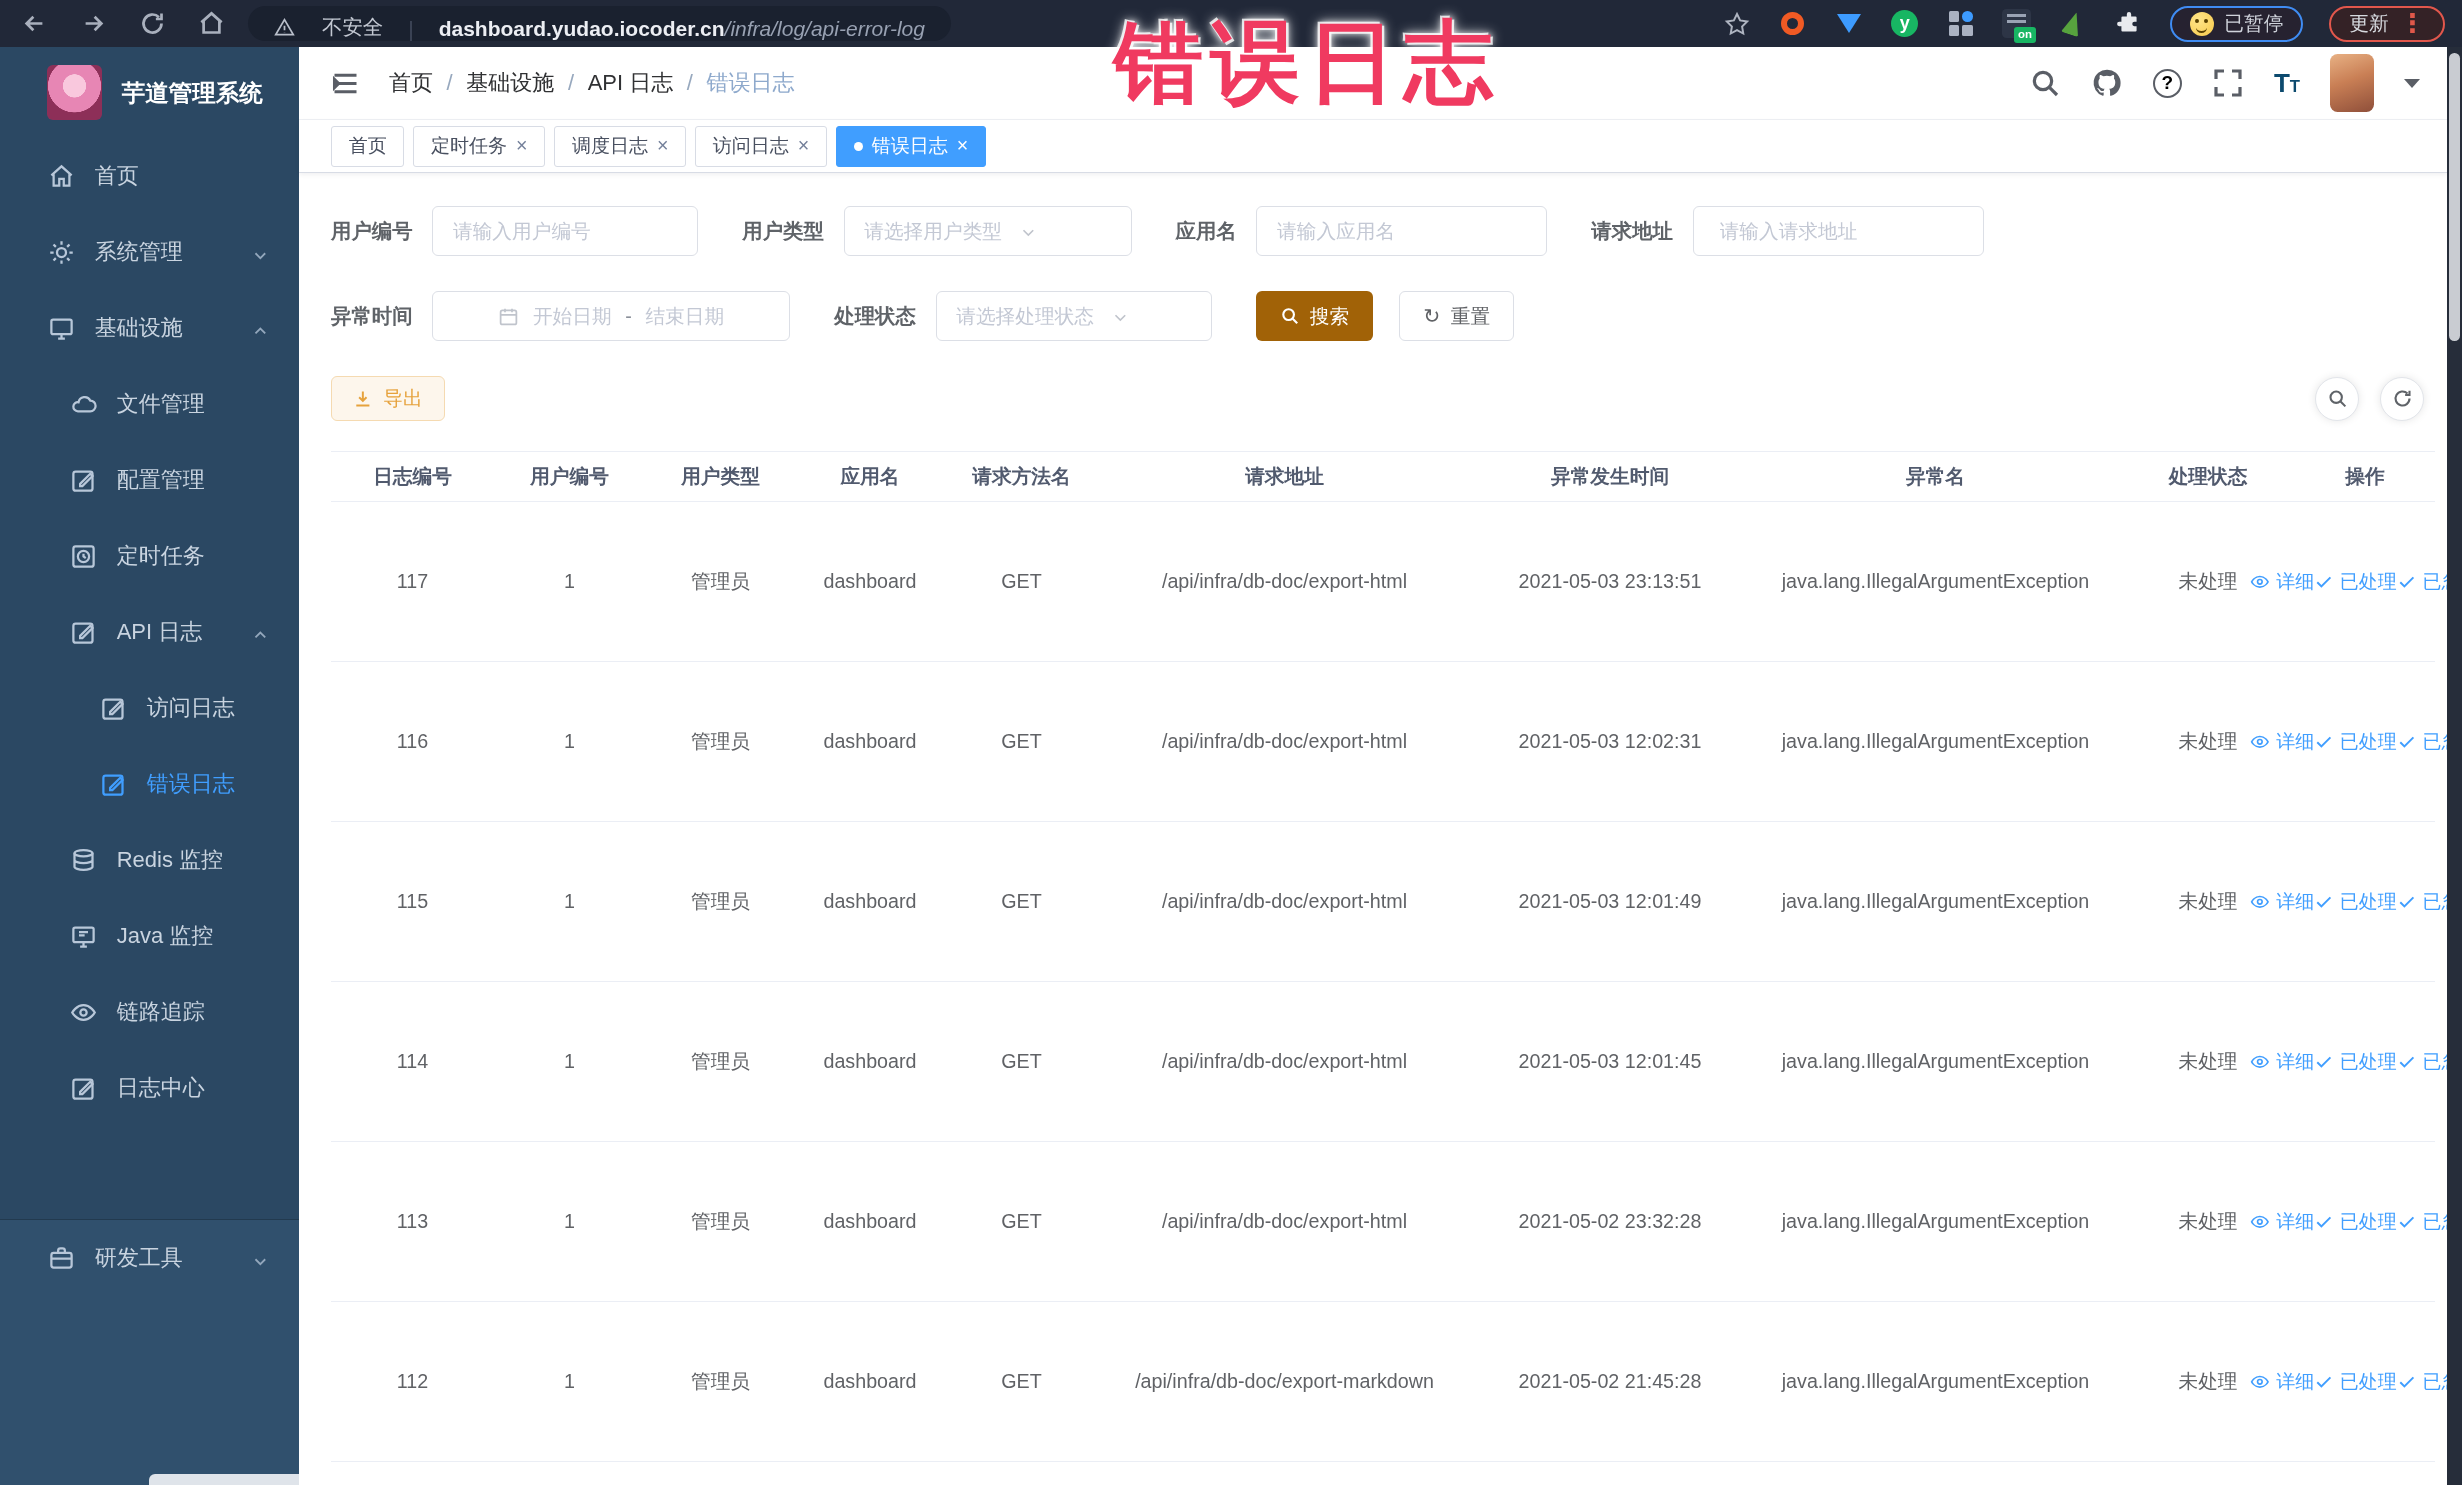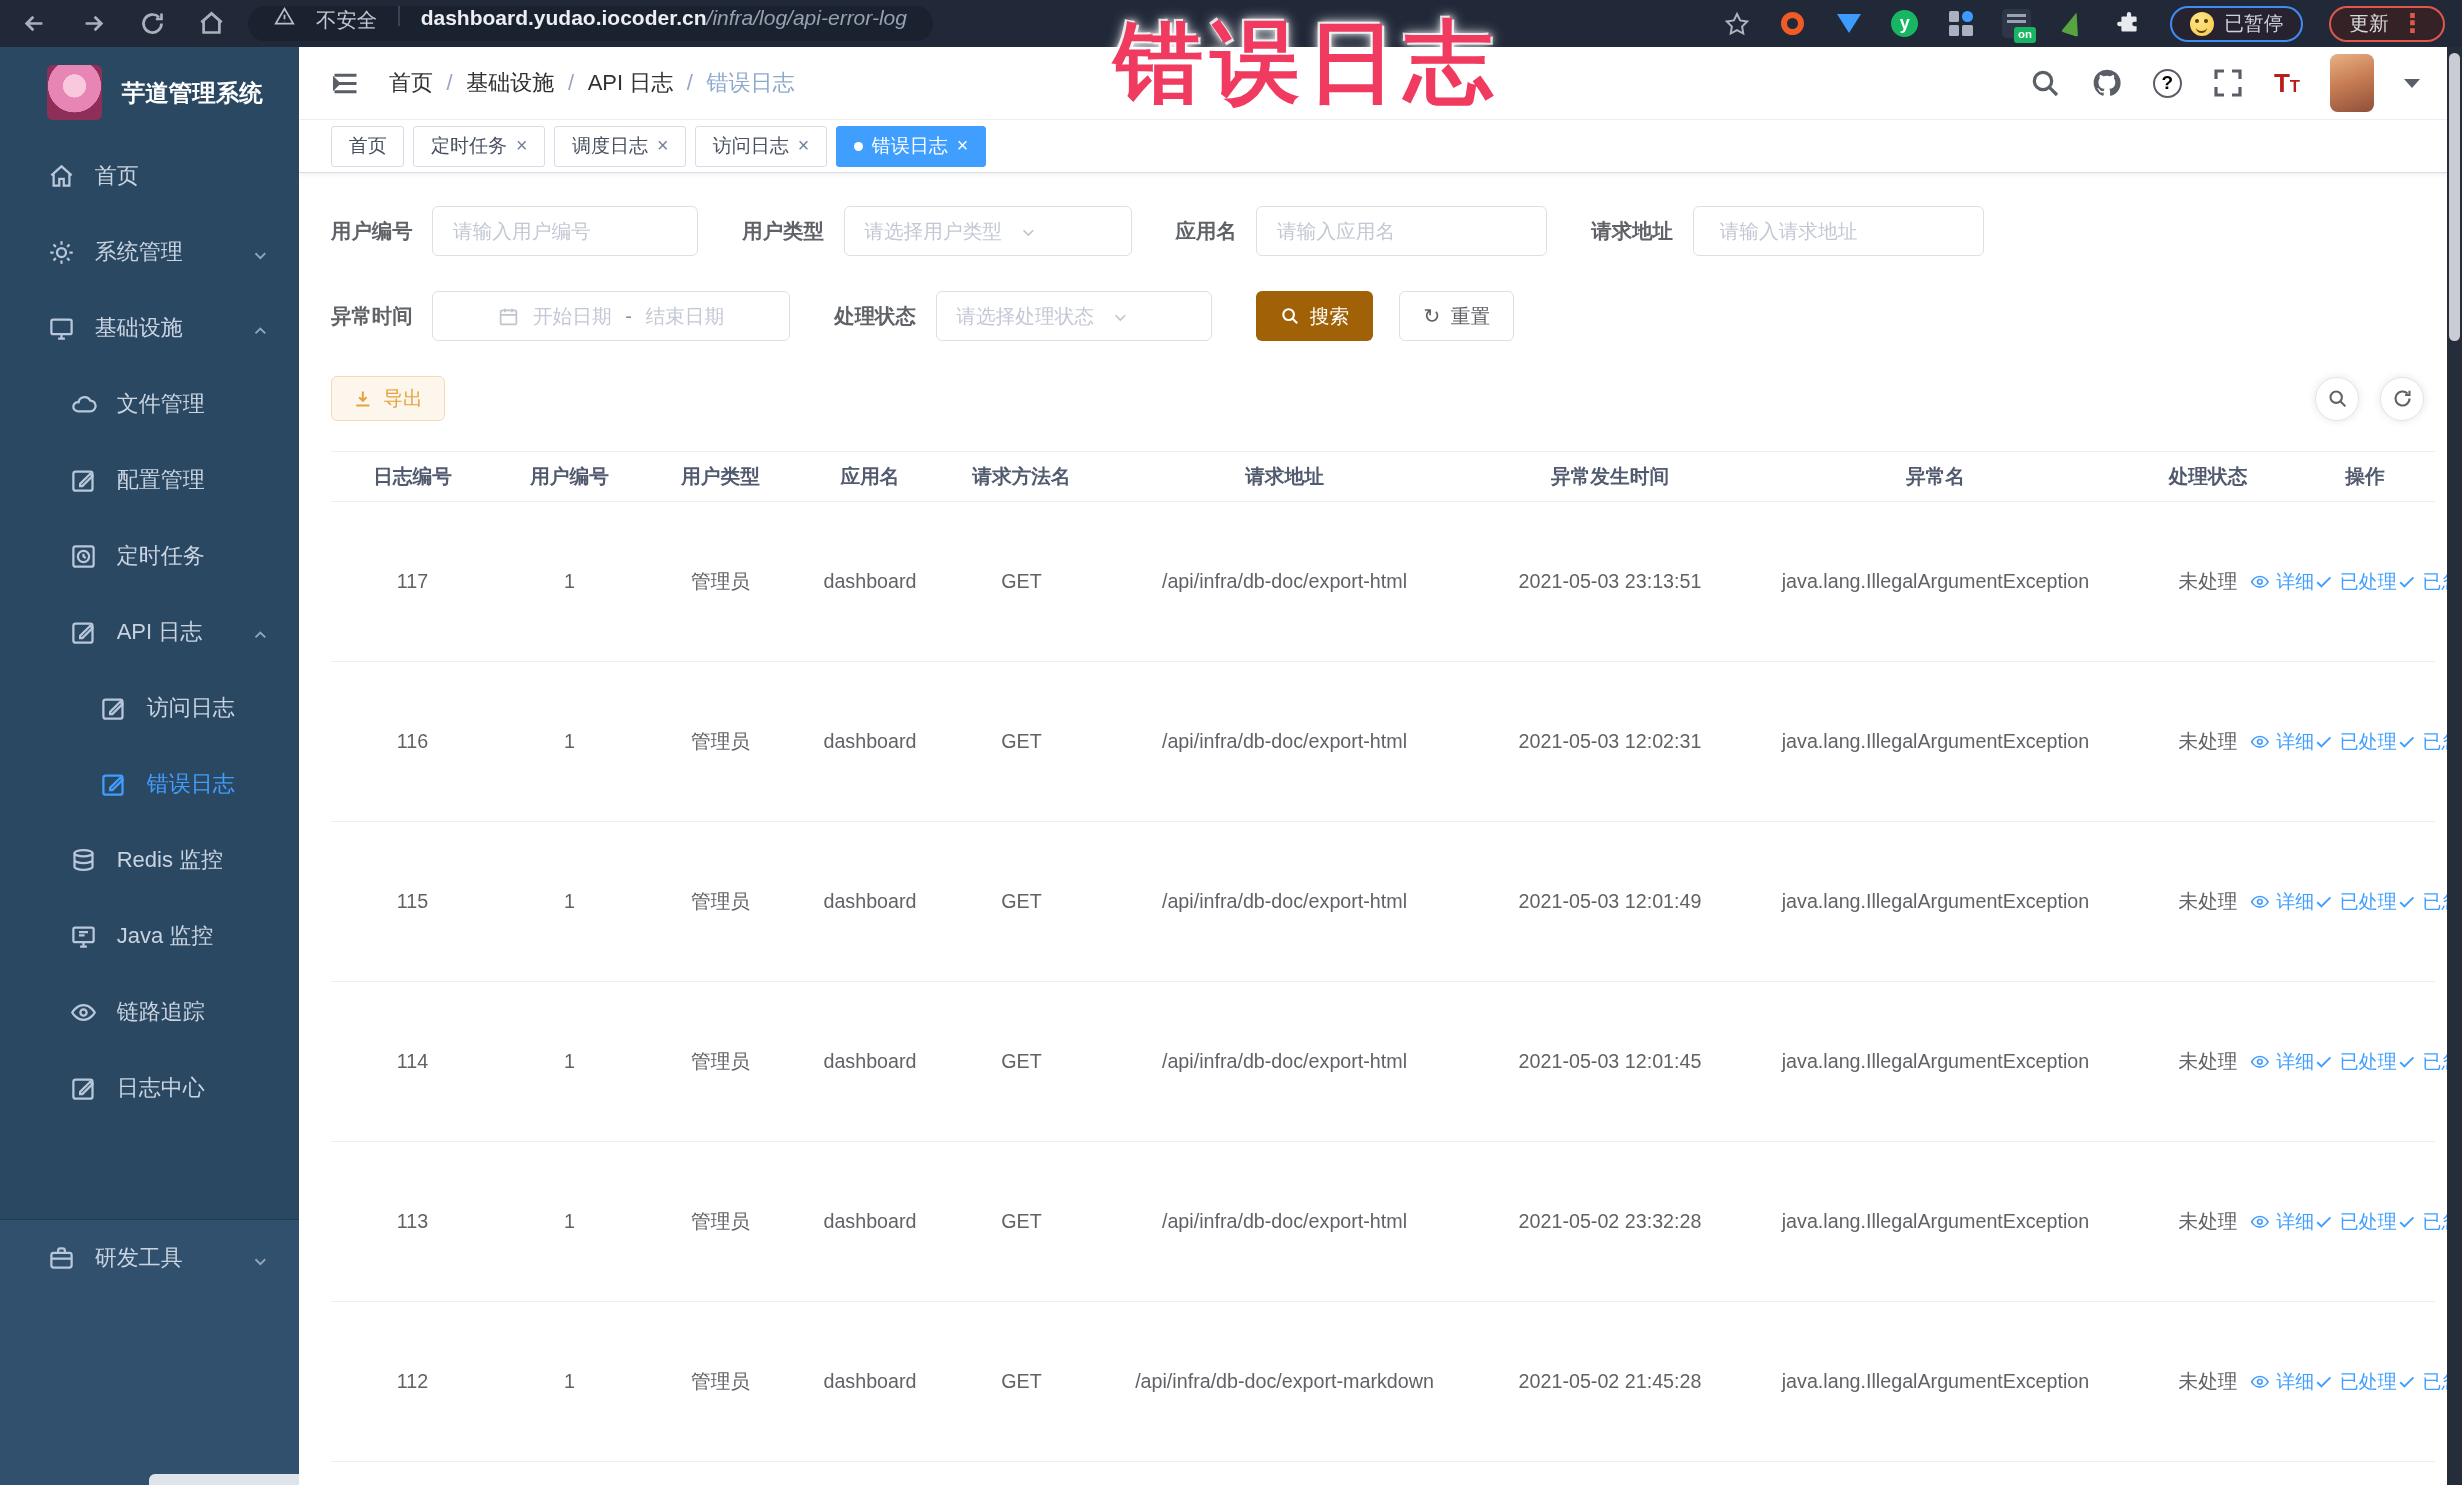--- a/index.html
+++ b/index.html
@@ -6,21 +6,21 @@
   html,body { width:2462px; height:1486px; overflow:hidden; background:#fff;
               font-family:"Liberation Sans","DejaVu Sans",sans-serif; }
   .stage { position:relative; width:2462px; height:1486px; }
 
   
   .browser-bar { position:absolute; left:0; top:0; width:2462px; height:47px;
     background:#212838; display:flex; align-items:center; z-index:5; }
   .bnav { display:flex; align-items:center; gap:32px; padding:0 23px 0 21px; }
   .bnav .bicon { width:27px; height:27px; color:#a9b0bd; display:flex; align-items:center; justify-content:center; }
   .omnibox { height:35px; min-width:606px; background:#1a212f; border-radius:17.4px;
-    display:flex; align-items:flex-start; gap:21px; padding:0 26px; color:#c3c8d2; }
+    display:flex; align-items:flex-end; gap:27px; padding:0 26px; color:#c3c8d2; }
   .omnibox .warn { color:#b9bfca; }
   .omni-divider { width:1.5px; height:19.7px; background:#3a4254; }
   .omni-host { color:#eceef3; font-size:21px; font-weight:700; }
   .omni-path { color:#98a1b2; font-size:21px;font-style:italic; }
   .omni-sec { font-size:20.4px; }
   .browser-right { margin-left:auto; display:flex; align-items:center; gap:26px; padding-right:16.7px; }
   .ext { width:30px; height:30px; display:flex; align-items:center; justify-content:center; }
   .ring { width:23px; height:23px; border:6.8px solid #f05a24; border-radius:50%; }
   .tri { width:0; height:0; border-left:12px solid transparent; border-right:12px solid transparent; border-top:19.7px solid #3d9bff; }
   .ycirc { width:27px; height:27px; background:#18b663; border-radius:50%; color:#fff; font-size:18px; font-weight:700;
@@ -67,21 +67,21 @@
   .main { position:absolute; left:299px; top:47px; width:2148px; height:1439px; background:#fff; }
   .navbar { height:73px; display:flex; align-items:center; border-bottom:1.5px solid #eef0f4; padding:0 27px 0 30px; }
   .hamburger { width:33px; height:33px; color:#5a5e66; }
   .breadcrumb { display:flex; align-items:center; gap:13.6px; margin-left:27px; font-size:22px; color:#303133; }
   .crumb-sep { color:#97a8be; }
   .breadcrumb .last { color:#8ea9cc; }
   .nav-right { margin-left:auto; display:flex; align-items:center; gap:30px; }
   .nicon { width:32px; height:32px; color:#5a5e66; display:flex; align-items:center; justify-content:center; cursor:pointer; }
   .qmark { width:29px; height:29px; border:2.3px solid #5a5e66; border-radius:50%; font-size:19px; font-weight:700;
     display:flex; align-items:center; justify-content:center; }
-  .tsize { font-weight:700; color:#b91c1c; font-size:26px; }
+  .tsize { font-weight:700; color:#0c4a6e; font-size:26px; }
   .tsize small { font-size:16.7px; }
   .avatar { width:44px; height:58px; border-radius:7.6px;
     background:linear-gradient(160deg,#e8b184 0%,#c97f55 45%,#8f4f3a 100%); }
   .caret-down { width:0; height:0; border-left:8.3px solid transparent; border-right:8.3px solid transparent; border-top:9.8px solid #5a5e66; }
 
   
   .tabsbar { height:53px; display:flex; align-items:center; gap:9px; padding-left:32px;
     border-bottom:1.5px solid #d8dce5; box-shadow:0 1.5px 4.5px rgba(0,21,41,.06); }
   .tag { height:41px; display:flex; align-items:center; gap:9px; padding:0 16.7px; background:#fff;
     border:1.5px solid #d8dce5; border-radius:3px; font-size:19px; color:#495060; cursor:pointer; }

